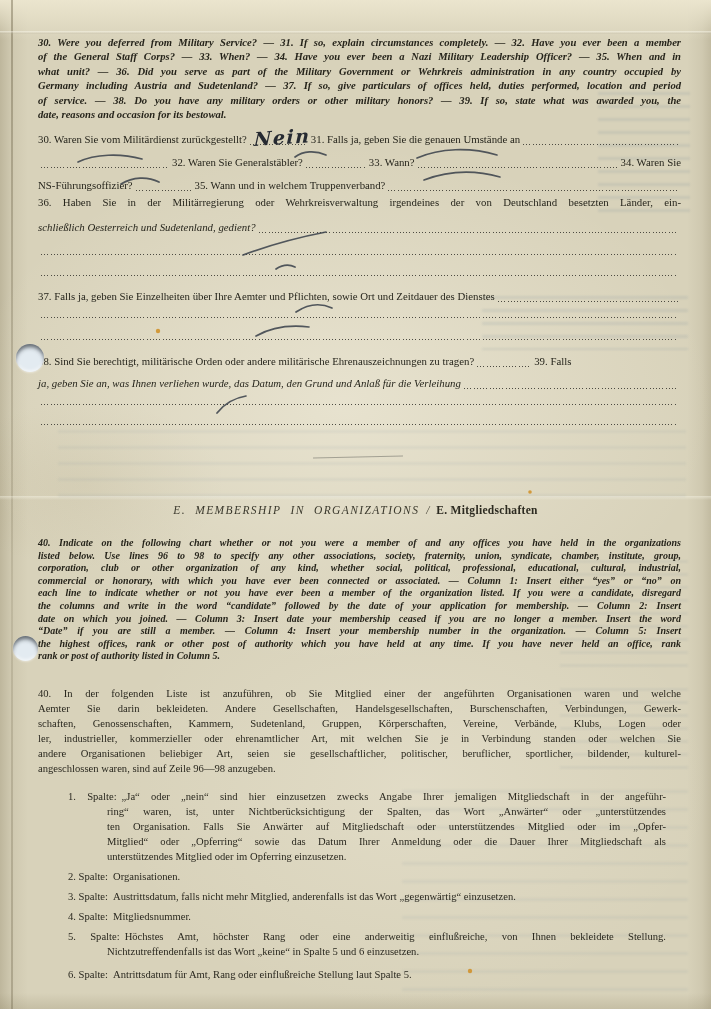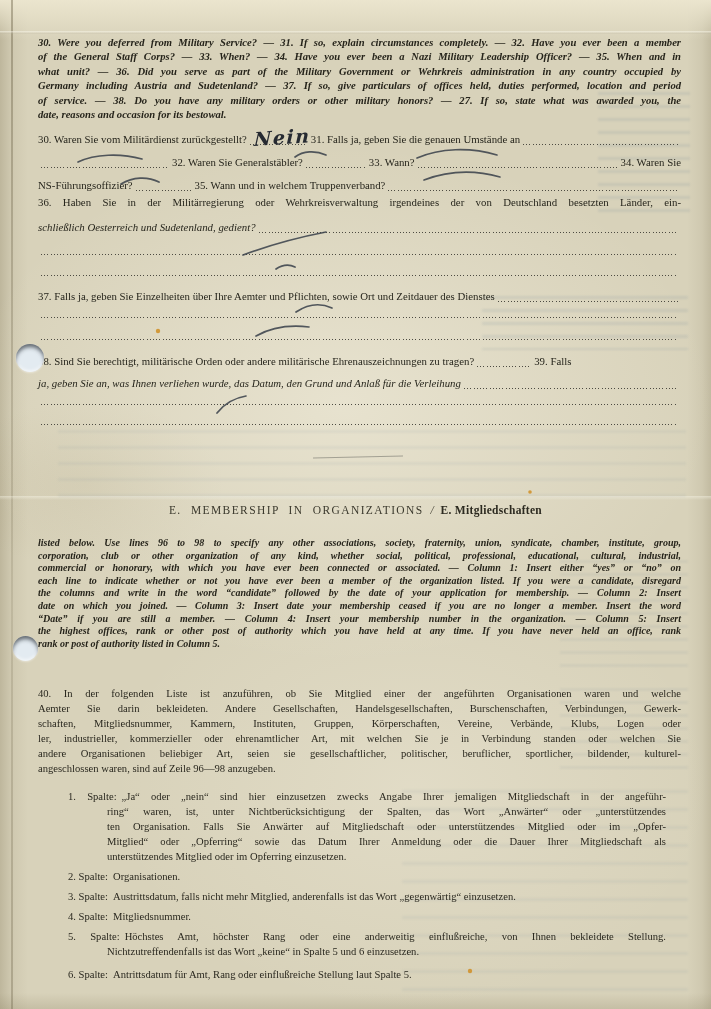--- a/index.html
+++ b/index.html
@@ -61,21 +61,21 @@
   .jfull{display:block;text-align:justify;text-align-last:justify;height:15px;}
   .mt8{margin-top:8px;} .mt7{margin-top:7px;font-style:italic;} .mt5{margin-top:5px;} .mt6{margin-top:6px;}
   .mt11{margin-top:11px;} .mt1{margin-top:1px;} .mt12{margin-top:12px;}
 
   .nein-host{position:relative;}
   .hand{position:absolute;left:4px;bottom:-3px;
     font-family:"DejaVu Serif",serif;font-style:italic;font-weight:700;
     font-size:19px;color:#262a31;letter-spacing:1.5px;transform:rotate(-4deg) skewX(-6deg);}
 
   .heading{position:absolute;top:504px;left:0;width:711px;text-align:center;font-size:11.5px;color:#2c2a20;}
-  .h-en{font-weight:400;letter-spacing:1.4px;word-spacing:5px;color:#3b392d;}
+  .h-en{font-style:italic;font-weight:400;letter-spacing:1.4px;word-spacing:5px;color:#3b392d;}
   .h-sep{padding:0 4px;font-style:italic;color:#3b392d;}
   .h-de{font-weight:700;letter-spacing:.3px;}
 
   .para40-en{top:537px;font-size:10px;line-height:12.6px;font-style:italic;font-weight:700;color:#26241b;}
   .para40-de{top:686px;font-size:10.6px;line-height:15px;}
 
   .spalte-list{position:absolute;left:68px;top:789px;width:598px;font-size:10.6px;line-height:15px;}
   .sp-item .cont{margin-left:39px;}
   .sp-label{margin-right:5px;white-space:nowrap;}
 </style>
@@ -93,21 +93,21 @@
   <div class="ghost g3"></div>
   <div class="ghost g4"></div>
   <div class="ghost g5"></div>
   <div class="ghost g6"></div>
 
   <div class="block intro-en">
     <span class="l">30. Were you deferred from Military Service? — 31. If so, explain circumstances completely. — 32. Have you ever been a member</span>
     <span class="l">of the General Staff Corps? — 33. When? — 34. Have you ever been a Nazi Military Leadership Officer? — 35. When and in</span>
     <span class="l">what unit? — 36. Did you serve as part of the Military Government or Wehrkreis administration in any country occupied by</span>
     <span class="l">Germany including Austria and Sudetenland? — 37. If so, give particulars of offices held, duties performed, location and period</span>
-    <span class="l">of service. — 38. Do you have any military orders or other military honors? — 27. If so, state what was awarded you, the</span>
+    <span class="l">of service. — 38. Do you have any military orders or other military honors? — 39. If so, state what was awarded you, the</span>
     <span class="l last">date, reasons and occasion for its bestowal.</span>
   </div>
 
   <div class="block form-de">
     <div class="frow">
       <span class="ft">30. Waren Sie vom Militärdienst zurückgestellt?</span>
       <span class="dots w58 nein-host">
         <span class="hand">Nein</span>
       </span>
       <span class="ft">31. Falls ja, geben Sie die genauen Umstände an</span>
@@ -165,35 +165,36 @@
       </div>
   </div>
 
   <div class="heading">
     <span class="h-en">E.  MEMBERSHIP  IN  ORGANIZATIONS</span>
     <span class="h-sep">/</span>
     <span class="h-de">E. Mitgliedschaften</span>
   </div>
 
   <div class="block para40-en">
+    <span class="l">40. Indicate on the following chart whether or not you were a member of and any offices you have held in the organizations</span>
     <span class="l">listed below. Use lines 96 to 98 to specify any other associations, society, fraternity, union, syndicate, chamber, institute, group,</span>
     <span class="l">corporation, club or other organization of any kind, whether social, political, professional, educational, cultural, industrial,</span>
     <span class="l">commercial or honorary, with which you have ever been connected or associated. — Column 1: Insert either “yes” or “no” on</span>
     <span class="l">each line to indicate whether or not you have ever been a member of the organization listed. If you were a candidate, disregard</span>
     <span class="l">the columns and write in the word “candidate” followed by the date of your application for membership. — Column 2: Insert</span>
     <span class="l">date on which you joined. — Column 3: Insert date your membership ceased if you are no longer a member. Insert the word</span>
     <span class="l">“Date” if you are still a member. — Column 4: Insert your membership number in the organization. — Column 5: Insert</span>
     <span class="l">the highest offices, rank or other post of authority which you have held at any time. If you have never held an office, rank</span>
     <span class="l last">rank or post of authority listed in Column 5.</span>
   </div>
 
   <div class="block para40-de">
     <span class="l">40. In der folgenden Liste ist anzuführen, ob Sie Mitglied einer der angeführten Organisationen waren und welche</span>
     <span class="l">Aemter Sie darin bekleideten. Andere Gesellschaften, Handelsgesellschaften, Burschenschaften, Verbindungen, Gewerk-</span>
-    <span class="l">schaften, Mitgliedsnummer, Kammern, Instituten, Gruppen, Körperschaften, Vereine, Verbände, Klubs, Logen oder</span>
+    <span class="l">schaften, Genossenschaften, Kammern, Sudetenland, Gruppen, Körperschaften, Vereine, Verbände, Klubs, Logen oder</span>
     <span class="l">ler, industrieller, kommerzieller oder ehrenamtlicher Art, mit welchen Sie je in Verbindung standen oder welchen Sie</span>
     <span class="l">andere Organisationen beliebiger Art, seien sie gesellschaftlicher, politischer, beruflicher, sportlicher, bildender, kulturel-</span>
     <span class="l last">angeschlossen waren, sind auf Zeile 96—98 anzugeben.</span>
   </div>
 
   <div class="spalte-list">
     <div class="sp-item">
       <div class="l"><span class="sp-label">1. Spalte:</span><span>„Ja“ oder „nein“ sind hier einzusetzen zwecks Angabe Ihrer jemaligen Mitgliedschaft in der angeführ-</span></div>
       <div class="l cont">ring“ waren, ist, unter Nichtberücksichtigung der Spalten, das Wort „Anwärter“ oder „unterstützendes</div>
       <div class="l cont">ten Organisation. Falls Sie Anwärter auf Mitgliedschaft oder unterstützendes Mitglied oder im „Opfer-</div>

